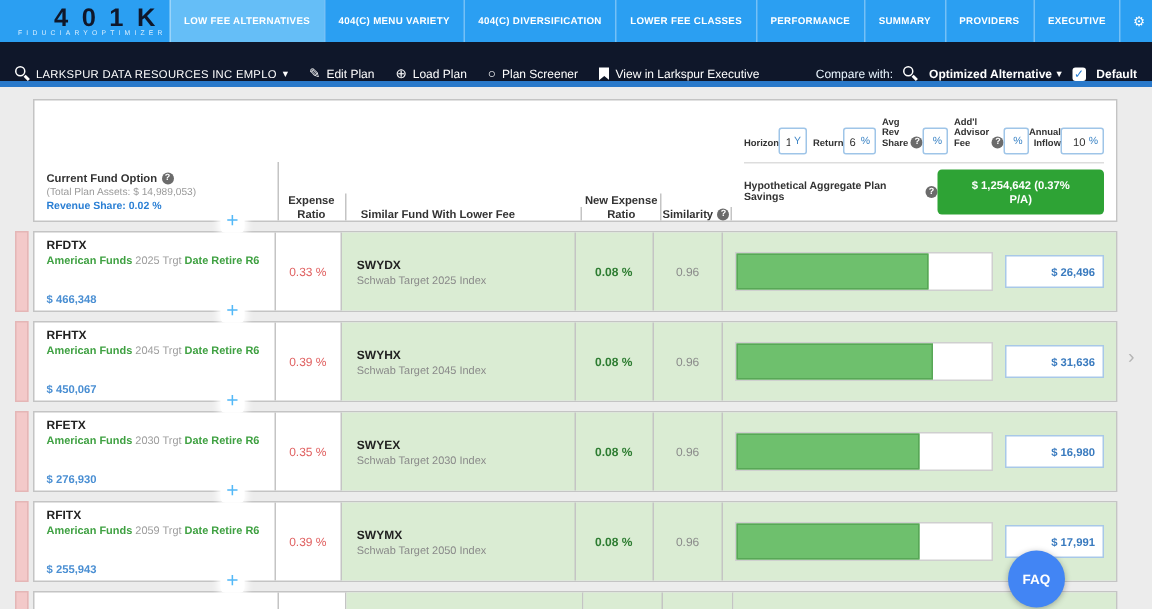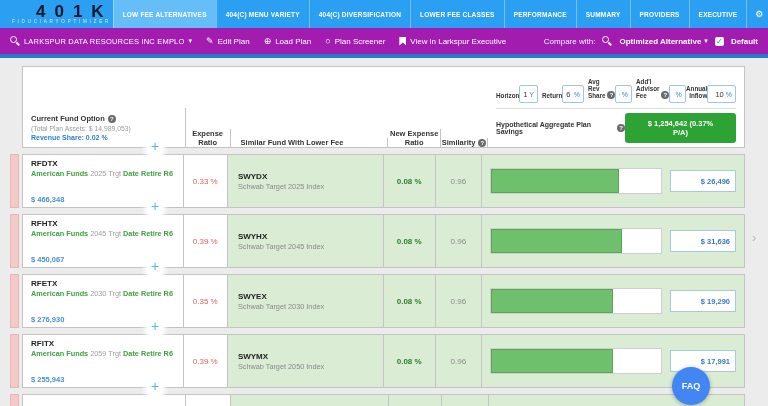--- a/index.html
+++ b/index.html
@@ -11,21 +11,21 @@
   .logo { width:148px; display:flex; flex-direction:column; justify-content:center; padding-left:12px; }
   .logo-main { font-size:17px; font-weight:bold; letter-spacing:9px; line-height:13px; color:#0f172a;margin-left:24px; }
   .logo-sub { font-size:4.5px; letter-spacing:2.8px; color:#d7eeff; margin-top:1px; }
   .navtabs { display:flex; align-items:stretch; flex:1; }
   .navtab { display:flex; align-items:center; padding:0 9px; font-size:6.5px; font-weight:bold; letter-spacing:.2px; border-left:1px solid rgba(255,255,255,.35); cursor:pointer; white-space:nowrap; }
   .navtab.active { background:#65bef7; }
   .navicons { display:flex; align-items:stretch; }
   .navicon { display:flex; align-items:center; padding:0 8px; border-left:1px solid rgba(255,255,255,.35); font-size:9px; cursor:pointer; gap:3px; }
 
   
-  .toolbar { height:26px; background:#a21caf; display:flex; align-items:center; color:#fff; font-size:8px; padding:0 10px; }
+  .toolbar { height:26px; background:#0f172a; display:flex; align-items:flex-end; color:#fff; font-size:8px; padding:0 10px; }
   .tb-left { display:flex; align-items:center; gap:14px; flex:1; min-width:0; }
   .tb-item { display:flex; align-items:center; gap:4px; cursor:pointer; white-space:nowrap; }
   .plan-name { font-size:7.5px; letter-spacing:.2px; max-width:170px; overflow:hidden; white-space:nowrap; }
   .caret { font-size:7px; }
   .search-ico { width:10px; height:10px; position:relative; display:inline-block; flex:0 0 auto; }
   .search-ico::before { content:""; position:absolute; width:5px; height:5px; border:1.5px solid #fff; border-radius:50%; left:0; top:0; }
   .search-ico::after { content:""; position:absolute; width:4px; height:1.5px; background:#fff; transform:rotate(45deg); left:6px; top:7px; }
   .glyph { font-size:9px; line-height:9px; }
   .bm-ico { width:7px; height:9px; background:#fff; display:inline-block; clip-path:polygon(0 0,100% 0,100% 100%,50% 68%,0 100%); }
   .tb-right { display:flex; align-items:center; gap:7px; white-space:nowrap; }
@@ -311,21 +311,21 @@
     <div class="cell rc4 green-bg">
         <span class="newexp">0.08 %</span>
       </div>
     <div class="cell rc5 green-bg">
         <span class="simil">0.96</span>
       </div>
     <div class="cell rc6 green-bg">
       <div class="bar-track">
           <div class="bar-fill" style="width: 72%;"></div>
         </div>
-      <div class="savings-box">$ 19,290</div>
+      <div class="savings-box">$ 16,980</div>
     </div>
   </div>
 
   <div class="box row" style="top:276px">
     <div class="cell rc1">
       <div class="ticker">RFITX</div>
       <div class="fundname"><span class="brand">American Funds</span><span class="mid"> 2059 Trgt </span><span class="suffix">Date Retire R6</span></div>
       <div class="assets">$ 255,943</div>
     </div>
     <div class="cell rc2">

